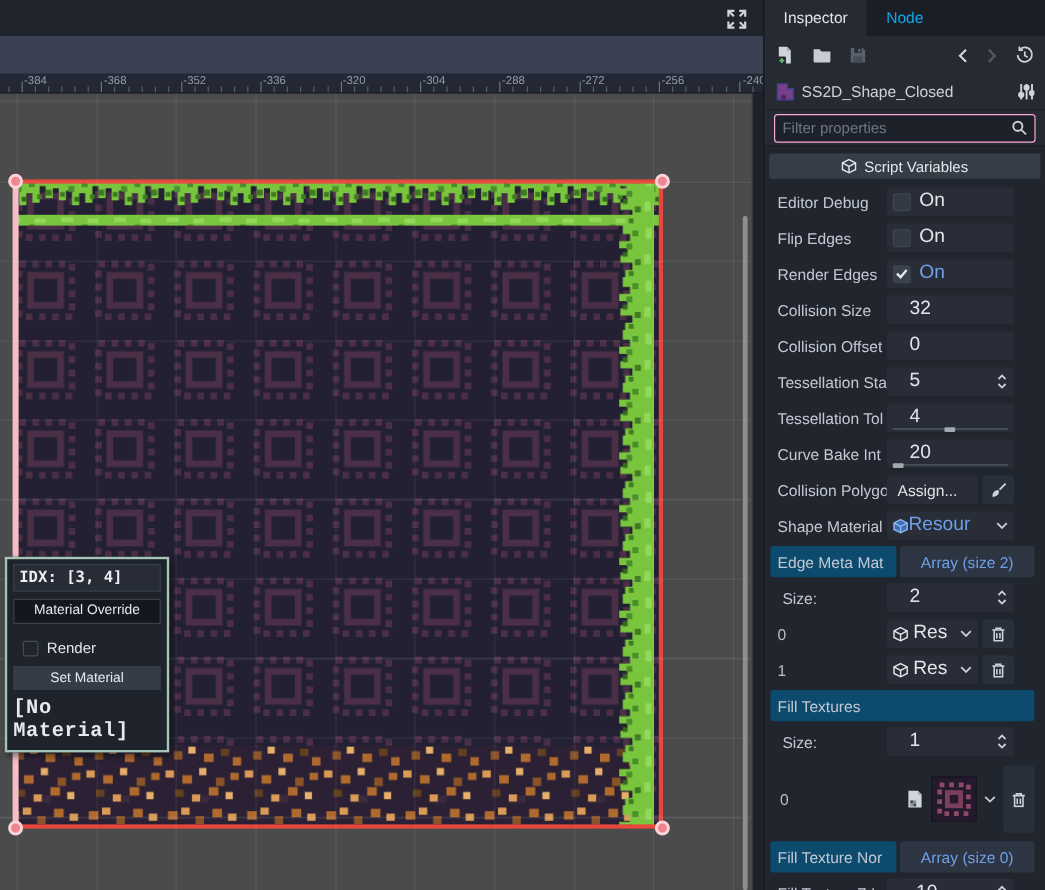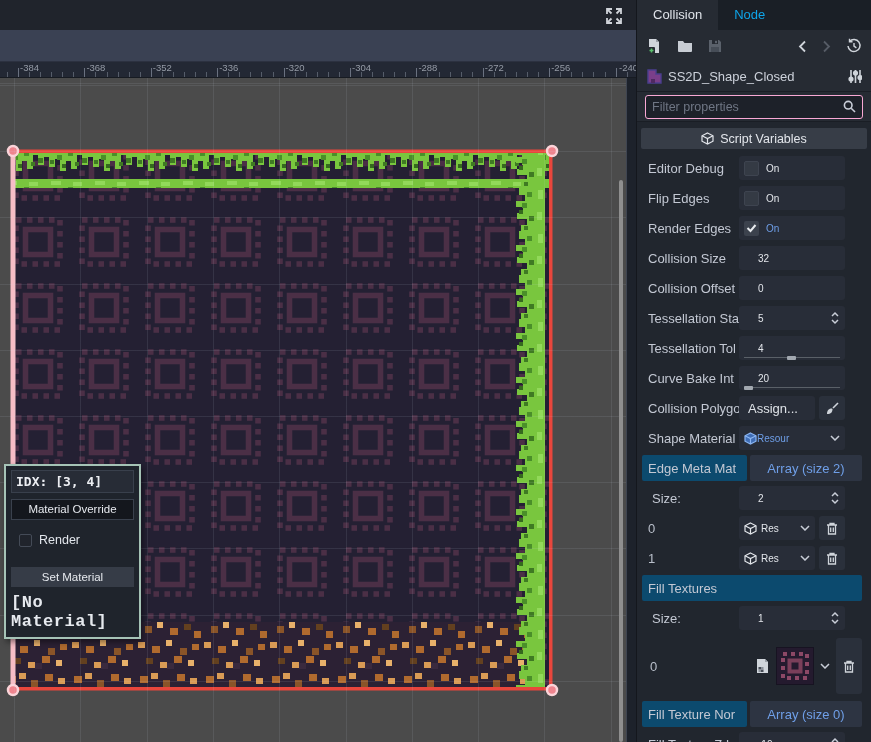--- a/index.html
+++ b/index.html
@@ -30,21 +30,21 @@
   .idx-pop { position:absolute; left:4px; top:386px; width:137px; z-index:4;
     background:#1f242c; border:2px solid #a5c3b6; padding:4px 5px 6px 5px;
     box-shadow:2px 3px 6px rgba(0,0,0,0.45); }
   .idx-title { height:23px; line-height:21px; background:#272c36; border:1px solid #39404c;
     font-family:"DejaVu Sans Mono", monospace; font-weight:bold; font-size:13px; color:#eceef2; padding-left:4px; }
   .idx-mo { margin-top:6px; height:21px; line-height:19px; background:#14171d; border:1px solid #3a414d;
     text-align:center; font-size:11.5px; color:#e6e9ee; cursor:default; }
   .idx-render { margin-top:13px; display:flex; align-items:center; gap:7px; padding-left:8px; }
   .idx-check { width:13px; height:13px; background:#20242c; border:1px solid #444b57; border-radius:2px; }
   .idx-render-label { font-size:12.5px; color:#e2e6ec; }
-  .idx-set { margin-top:20px; height:20px; line-height:20px; background:#363c47; text-align:center;
+  .idx-set { margin-top:8px; height:20px; line-height:20px; background:#363c47; text-align:center;
     font-size:11.5px; color:#e6e9ee; }
   .idx-nomat { margin-top:6px; font-family:Liberation Mono, monospace; font-weight:bold;
     font-size:17px; color:#e6e9ee; letter-spacing:0.5px; }
 
   
   .inspector { position:absolute; left:636px; top:0; width:235px; height:742px; background:#21262e;
     border-left:1px solid #14171d; overflow:hidden; }
   .tabs { display:flex; height:30px; background:#1a1f26; }
   .tab { padding:0 16px; line-height:30px; font-size:13px; color:#0ea5e9; }
   .tab.active { background:#262b33; color:#e0e4ea; }
@@ -59,21 +59,21 @@
     font-family:"Liberation Sans", sans-serif; }
   .filterbox input::placeholder { color:#6f7684; }
 
   .props { padding:6px 0 0 0; }
   .sectionhdr { margin:0 4px 4px 4px; height:21px; background:#373d47; border-radius:2px;
     display:flex; align-items:center; justify-content:center; gap:6px; font-size:12.5px; color:#e3e6eb; }
   .prow { height:30px; display:flex; align-items:center; padding:0 26px 0 11px; }
   .plabel { flex:1; font-size:13px; color:#c3c8d3; white-space:nowrap; overflow:hidden; }
   .pfield { width:106px; height:24px; background:#282d38; border-radius:3px; display:flex;
     align-items:center; padding:0 5px; position:relative; }
-  .pval { font-size:10px; color:#e2e5ea; }
+  .pval { font-size:16px; color:#e2e5ea; }
   .pval.num { margin-left:14px; }
   .pval.blue { color:#6f9fe8; }
   .chk { width:15px; height:15px; border-radius:2px; background:#3c424d; margin-right:7px;
     display:flex; align-items:center; justify-content:center; }
   .chk.off { background:#343a44; border:1px solid #3e4450; }
   .spin { position:absolute; right:5px; top:5px; }
   .sliderline { position:absolute; left:5px; right:5px; bottom:2px; height:1px; background:#5a6068; }
   .slidergrab { position:absolute; bottom:0; width:9px; height:4px; background:#a2a8b0; border-radius:1px; }
   .assignbtn { width:76px; height:24px; background:#282d38; border-radius:3px; font-size:13px;
     color:#dfe3e8; display:flex; align-items:center; padding-left:9px; }
@@ -267,21 +267,21 @@
           <div class="idx-render-label">Render</div>
         </div>
         <div class="idx-set">Set Material</div>
         <div class="idx-nomat">[No Material]</div>
       </div>
     </div>
   </div>
 
   <div class="inspector">
     <div class="tabs">
-      <div class="tab active">Collision</div>
+      <div class="tab active">Inspector</div>
       <div class="tab">Node</div>
     </div>
 
     <div class="itoolbar">
       <span>
         <svg width="16" height="16" viewBox="0 0 16 16">
             <path d="M3 1 h7 l3 3 v11 H3 Z" fill="#d0d5db"></path>
             <path d="M10 1 v3 h3" fill="#9aa0a8"></path>
             <rect x="2" y="9" width="7" height="7" rx="1" fill="#262b33"></rect>
             <path d="M5.5 10.5 v4 M3.5 12.5 h4" stroke="#59c16c" stroke-width="1.6"></path>

